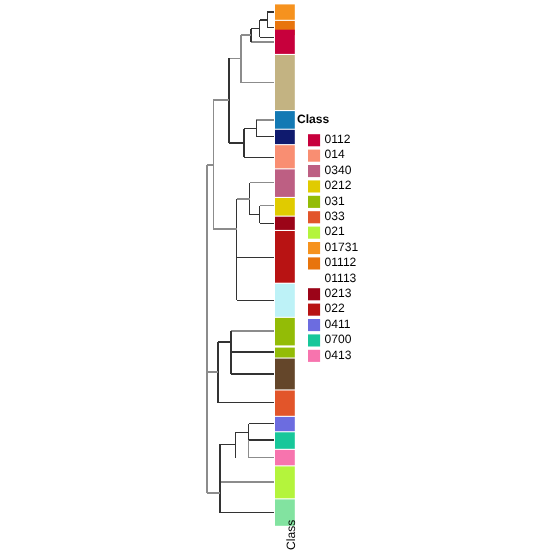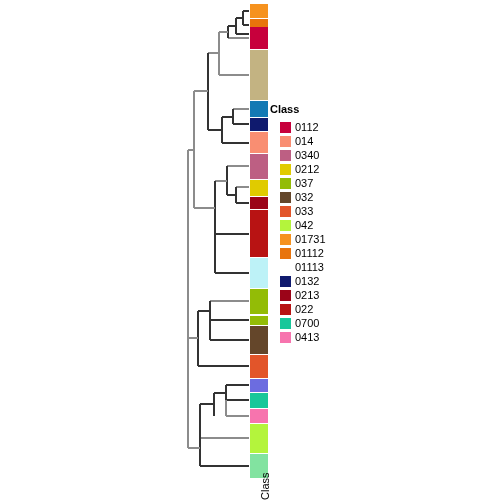--- a/index.html
+++ b/index.html
@@ -211,57 +211,53 @@
         <div class="legend-row">
           <span class="legend-swatch" style="background: rgb(189, 95, 131);"></span>
           <span class="legend-label">0340</span>
         </div>
         <div class="legend-row">
           <span class="legend-swatch" style="background: rgb(224, 203, 0);"></span>
           <span class="legend-label">0212</span>
         </div>
         <div class="legend-row">
           <span class="legend-swatch" style="background: rgb(147, 188, 6);"></span>
-          <span class="legend-label">037</span>
-        </div>
-        <div class="legend-row">
-          <span class="legend-swatch" style="background: rgb(100, 70, 42);"></span>
-          <span class="legend-label">032</span>
+          <span class="legend-label">031</span>
         </div>
         <div class="legend-row">
           <span class="legend-swatch" style="background: rgb(226, 85, 42);"></span>
           <span class="legend-label">033</span>
         </div>
         <div class="legend-row">
           <span class="legend-swatch" style="background: rgb(180, 244, 60);"></span>
-          <span class="legend-label">042</span>
+          <span class="legend-label">021</span>
         </div>
         <div class="legend-row">
           <span class="legend-swatch" style="background: rgb(246, 146, 30);"></span>
           <span class="legend-label">01731</span>
         </div>
         <div class="legend-row">
           <span class="legend-swatch" style="background: rgb(232, 116, 12);"></span>
           <span class="legend-label">01112</span>
         </div>
         <div class="legend-row">
           <span class="legend-swatch" style="background: rgb(255, 255, 255);"></span>
           <span class="legend-label">01113</span>
         </div>
         <div class="legend-row">
-          <span class="legend-swatch" style="background: rgb(15, 26, 110);"></span>
-          <span class="legend-label">0132</span>
-        </div>
-        <div class="legend-row">
           <span class="legend-swatch" style="background: rgb(155, 4, 24);"></span>
           <span class="legend-label">0213</span>
         </div>
         <div class="legend-row">
           <span class="legend-swatch" style="background: rgb(184, 19, 19);"></span>
           <span class="legend-label">022</span>
+        </div>
+        <div class="legend-row">
+          <span class="legend-swatch" style="background: rgb(108, 108, 224);"></span>
+          <span class="legend-label">0411</span>
         </div>
         <div class="legend-row">
           <span class="legend-swatch" style="background: rgb(24, 199, 154);"></span>
           <span class="legend-label">0700</span>
         </div>
         <div class="legend-row">
           <span class="legend-swatch" style="background: rgb(247, 116, 174);"></span>
           <span class="legend-label">0413</span>
         </div>
       </div>

